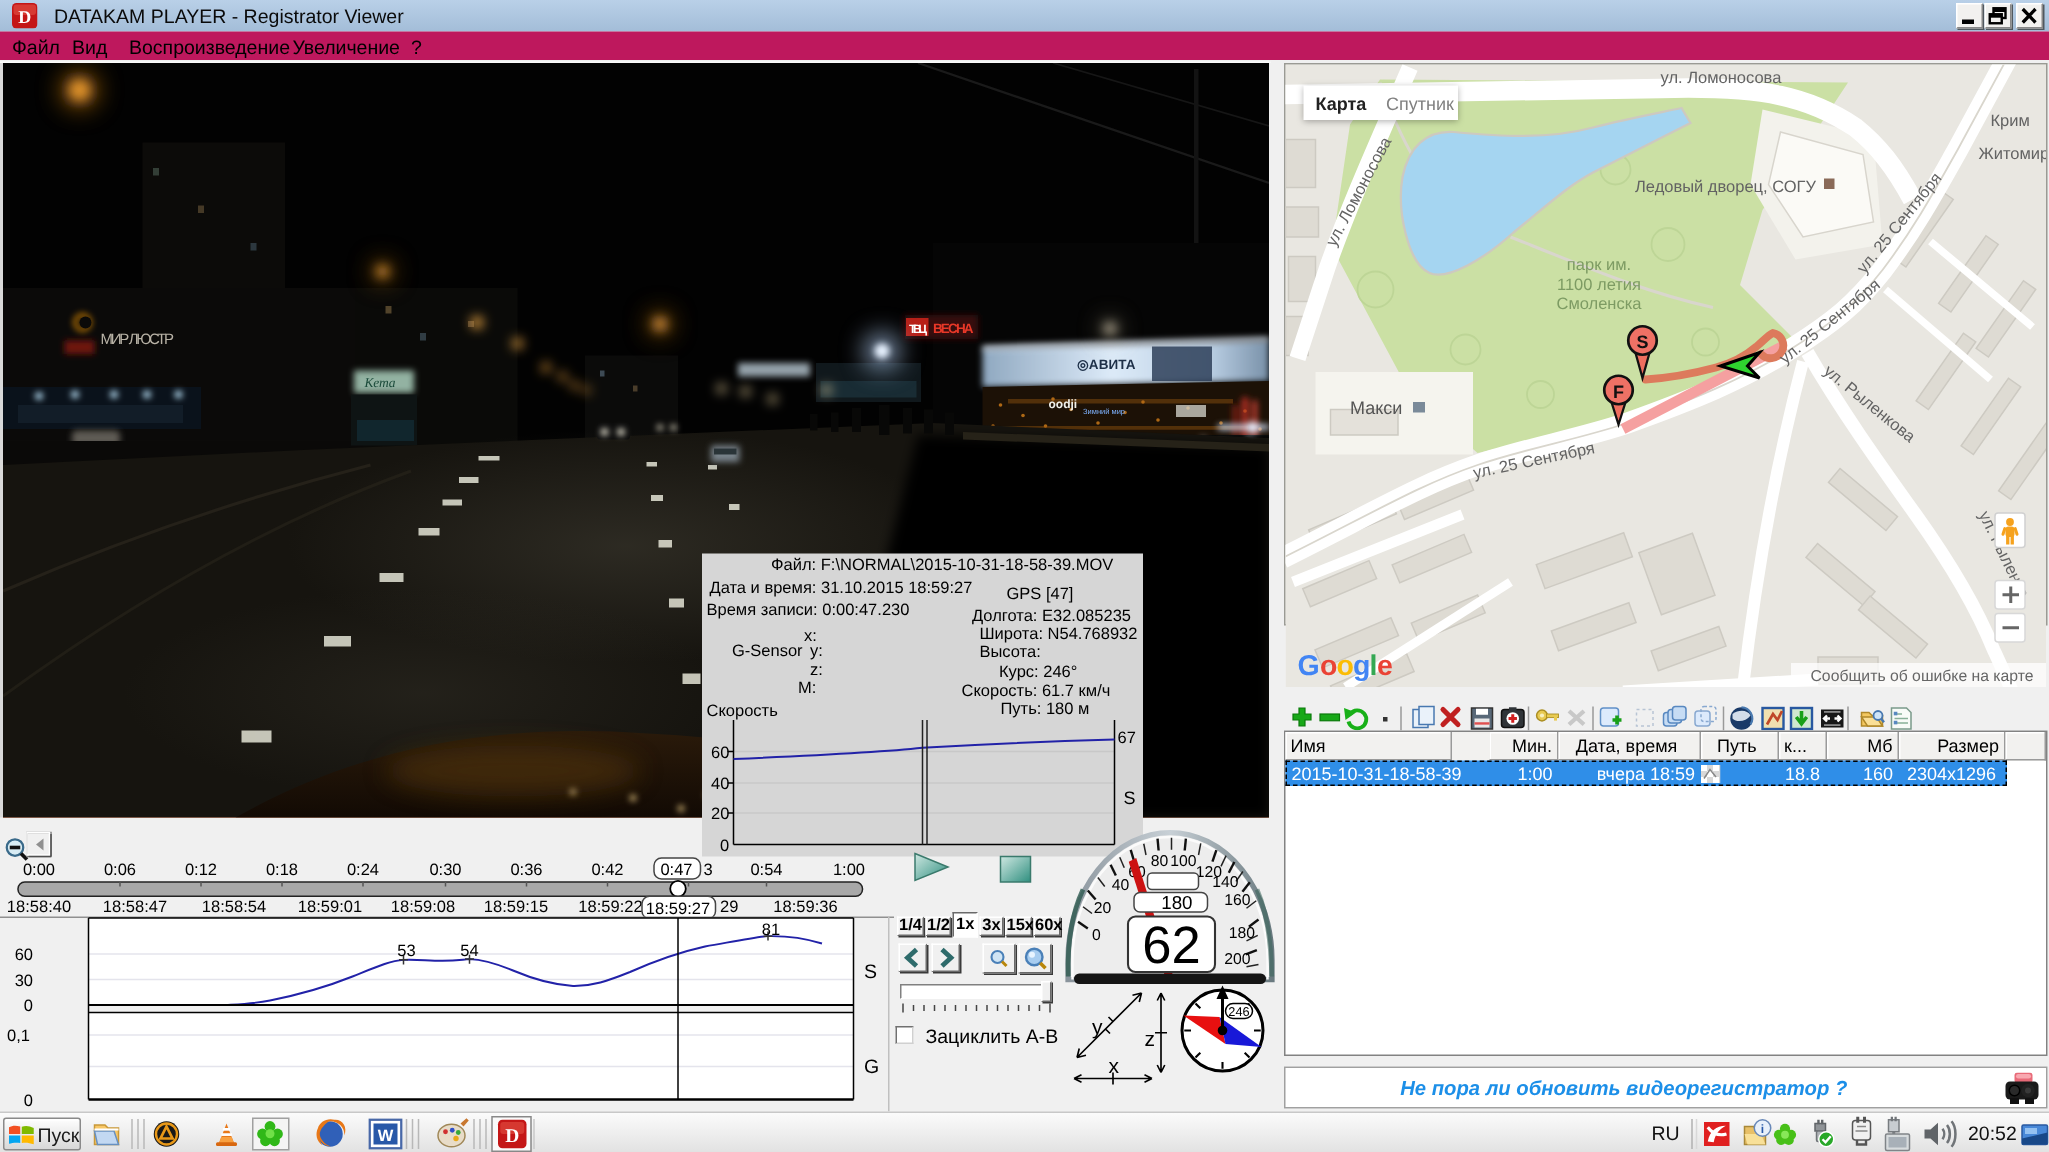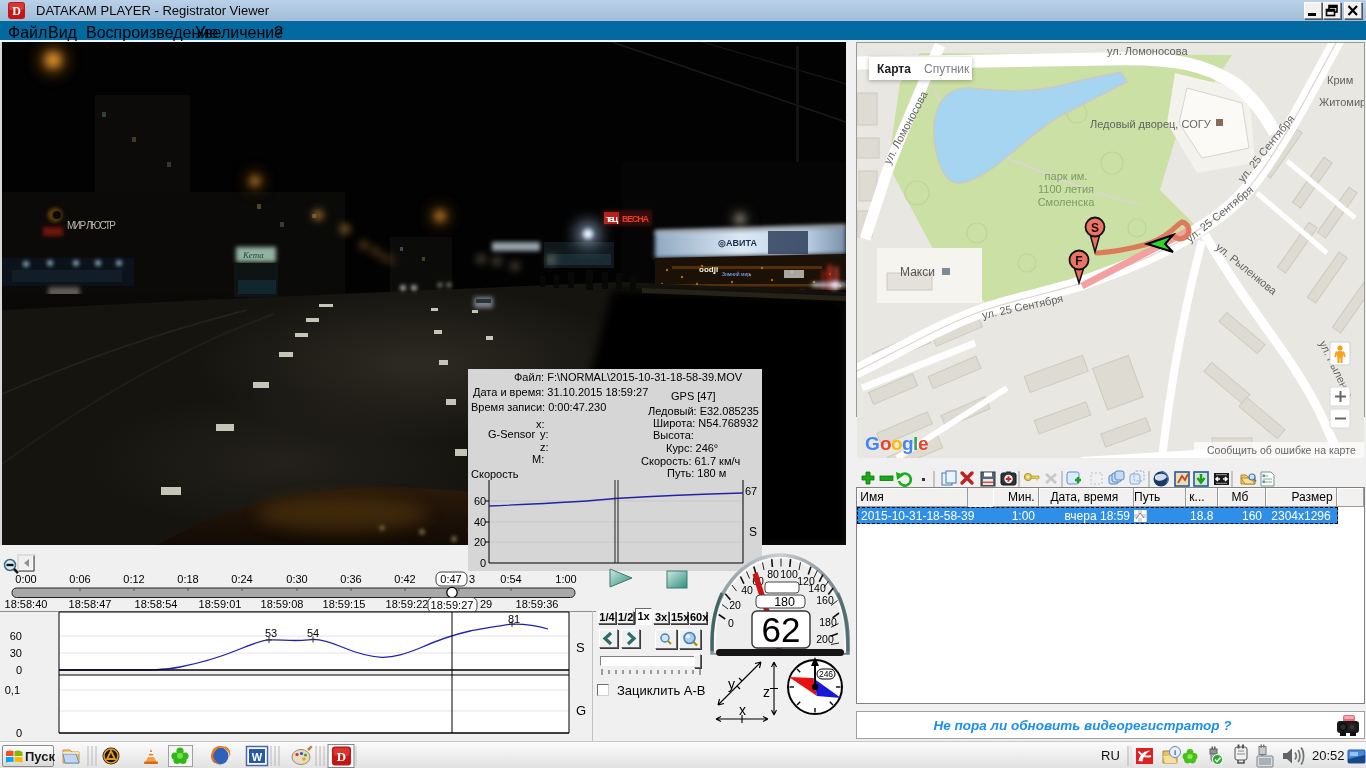--- a/index.html
+++ b/index.html
@@ -1,20 +1,20 @@
 <!DOCTYPE html>
 <html><head><meta charset="utf-8"><style>
 *{margin:0;padding:0;box-sizing:border-box}
 html,body{width:1366px;height:768px;overflow:hidden}
 #root{position:absolute;left:0;top:0;width:1366px;height:768px;background:#f0f0f0;font-family:"Liberation Sans",sans-serif;overflow:hidden}
 .abs{position:absolute}
 #titlebar{left:0;top:0;width:1366px;height:21px;background:linear-gradient(#b9d0e8,#a3bdd8);}
 #titletext{left:36px;top:3px;font-size:13px;color:#0a0a0a}
 .winbtn{top:2px;width:18px;height:17px;background:#f2f1ef;border:1px solid #fff;border-right-color:#888;border-bottom-color:#888;box-shadow:1px 1px 0 #50585f}
-#menubar{left:0;top:21px;width:1366px;height:19px;background:#0369a1;font-size:16px;color:#000}
+#menubar{left:0;top:21px;width:1366px;height:19px;background:#be185d;font-size:13px;color:#000}
 .menuitem{top:3px}
 #videowrap{left:2px;top:42px;width:844px;height:503px;background:#c2410c}
 #infopanel{left:468px;top:369px;width:294px;height:202px;background:#d6d6d6;font-size:11px;color:#000}
 .ipl{position:absolute;white-space:nowrap}
 #mapwrap{left:856px;top:42px;width:509px;height:375px;border:1px solid #9a9a94;background:#e9e7e1}
 #toolbar{left:856px;top:469px;width:510px;height:20px}
 #tablewrap{left:856px;top:487px;width:509px;height:217px;background:#fff;border:1px solid #828282}
 #updstrip{left:856px;top:711px;width:509px;height:28px;background:#fff;border:1px solid #a0a0a0}
 #updtext{width:100%;text-align:center;top:6px;color:#1c8fe8;font-size:13.5px;font-style:italic;font-weight:bold}
 #taskbar{left:0;top:741px;width:1366px;height:27px;background:linear-gradient(#fbfbfb,#e2e2e2);border-top:1px solid #c8c8c8}
@@ -252,21 +252,21 @@
           <circle cx="380" cy="486" r="1.8"></circle>
         </g>
 <path d="M545 481 L655 502" stroke="#000" stroke-width="8" opacity=".85"></path>
 </svg>
 </div>
 <div class="abs" id="infopanel">
 <span class="ipl" style="left:46px;top:2px">Файл: F:\NORMAL\2015-10-31-18-58-39.MOV</span>
 <span class="ipl" style="left:5px;top:17px">Дата и время: 31.10.2015 18:59:27</span>
 <span class="ipl" style="left:3px;top:32px">Время записи: 0:00:47.230</span>
 <span class="ipl" style="left:203px;top:21px">GPS [47]</span>
-<span class="ipl" style="left:180px;top:36px">Ледовый: E32.085235</span>
+<span class="ipl" style="left:180px;top:36px">Долгота: E32.085235</span>
 <span class="ipl" style="left:185px;top:48px">Широта: N54.768932</span>
 <span class="ipl" style="left:68px;top:49px">x:</span>
 <span class="ipl" style="left:20px;top:59px">G-Sensor</span>
 <span class="ipl" style="left:72px;top:59px">y:</span>
 <span class="ipl" style="left:185px;top:60px">Высота:</span>
 <span class="ipl" style="left:72px;top:72px">z:</span>
 <span class="ipl" style="left:198px;top:73px">Курс: 246°</span>
 <span class="ipl" style="left:64px;top:84px">M:</span>
 <span class="ipl" style="left:173px;top:86px">Скорость: 61.7 км/ч</span>
 <span class="ipl" style="left:199px;top:98px">Путь: 180 м</span>
@@ -520,23 +520,23 @@
         </g>
         <rect x="406.5" y="5.5" width="2.4" height="2.4" fill="#5888c0"></rect>
         <rect x="406.5" y="11.5" width="2.4" height="2.4" fill="#5888c0"></rect>
 </svg>
 </div>
 <div class="abs" id="tablewrap">
 <div class="abs" style="left:0;top:0;width:507px;height:19px;background:#f2f1ef;font-size:12px;color:#000">
 <div class="abs hcell" style="left:0;width:111px">&nbsp;Имя</div>
 <div class="abs hcell" style="left:136px;width:46px;text-align:right">Мин.&nbsp;</div>
 <div class="abs hcell" style="left:182px;width:95px;text-align:center">Дата, время&nbsp;</div>
-<div class="abs hcell" style="left:277px;width:52px;text-align:left">Путь&nbsp;</div>
+<div class="abs hcell" style="left:277px;width:52px;text-align:center">Путь&nbsp;</div>
 <div class="abs hcell" style="left:329px;width:32px">&nbsp;к...</div>
-<div class="abs hcell" style="left:361px;width:48px;text-align:center">Мб&nbsp;</div>
+<div class="abs hcell" style="left:361px;width:48px;text-align:right">Мб&nbsp;</div>
 <div class="abs hcell" style="left:409px;width:71px;text-align:right">Размер&nbsp;</div>
 <div class="abs hcell" style="left:480px;width:27px">&nbsp;</div>
 </div>
 <div class="abs" style="left:0;top:19px;width:481px;height:17px;background:#2f8ee8;outline:1px dashed #000;outline-offset:-1px;font-size:12px;color:#fff">
 <span class="abs" style="left:4px;top:2px">2015-10-31-18-58-39</span>
 <span class="abs" style="left:136px;top:2px;width:42px;text-align:right">1:00</span>
 <span class="abs" style="left:182px;top:2px;width:91px;text-align:right">вчера 18:59</span>
 <svg class="abs" style="left:277px;top:3px" width="13" height="12">
           <rect width="13" height="12" fill="#d8d8d8"></rect>
           <rect x="0" y="0" width="4" height="4" fill="#fff"></rect>
@@ -778,21 +778,21 @@
 </svg>
 </div>
 <div class="abs" id="taskbar">
 <div class="abs" style="left:2px;top:3px;width:52px;height:22px;background:linear-gradient(#fefefe,#d8d8d8);border:1px solid #8a8a8a;border-radius:2px;box-shadow:inset 0 1px 0 #fff">
 <svg class="abs" style="left:3px;top:3px" width="17" height="15">
 <path d="M0 2.5 C2 1.5 4 1 7.5 2 L7.5 7 L0 7 Z" fill="#f25022"></path>
 <path d="M8.5 2.2 C11 1.2 13.5 1.5 16.5 3 L16.5 7 L8.5 7 Z" fill="#7fba00"></path>
 <path d="M0 8 L7.5 8 L7.5 13 C4.5 12.5 2 13 0 13.5 Z" fill="#05a6f0"></path>
 <path d="M8.5 8 L16.5 8 L16.5 13.8 C13.5 12.8 11 12.5 8.5 13 Z" fill="#ffb900"></path>
 </svg>
-<span class="abs" style="left:22px;top:3px;font-size:13px;font-weight:bold;color:#1a1a1a">Пуск</span>
+<span class="abs" style="left:22px;top:3px;font-size:13px;font-weight:normal;color:#1a1a1a">Пуск</span>
 </div>
 <svg class="abs" style="left:60px;top:2px" width="600" height="25">
 <g stroke="#b8b8b8">
           <line x1="28" y1="2" x2="28" y2="22"></line>
           <line x1="32" y1="2" x2="32" y2="22"></line>
           <line x1="36" y1="2" x2="36" y2="22"></line>
         </g>
 <path d="M3 6 L10 6 L12 8 L19 8 L19 19 L3 19 Z" fill="#f8c868" stroke="#c89838"></path>
 <path d="M3 10 L16 10 L19 19 L5 19 Z" fill="#c2d8f2" stroke="#6890c0"></path>
 <path d="M3 9 L19 9" stroke="#fff" stroke-width="1.2"></path>

